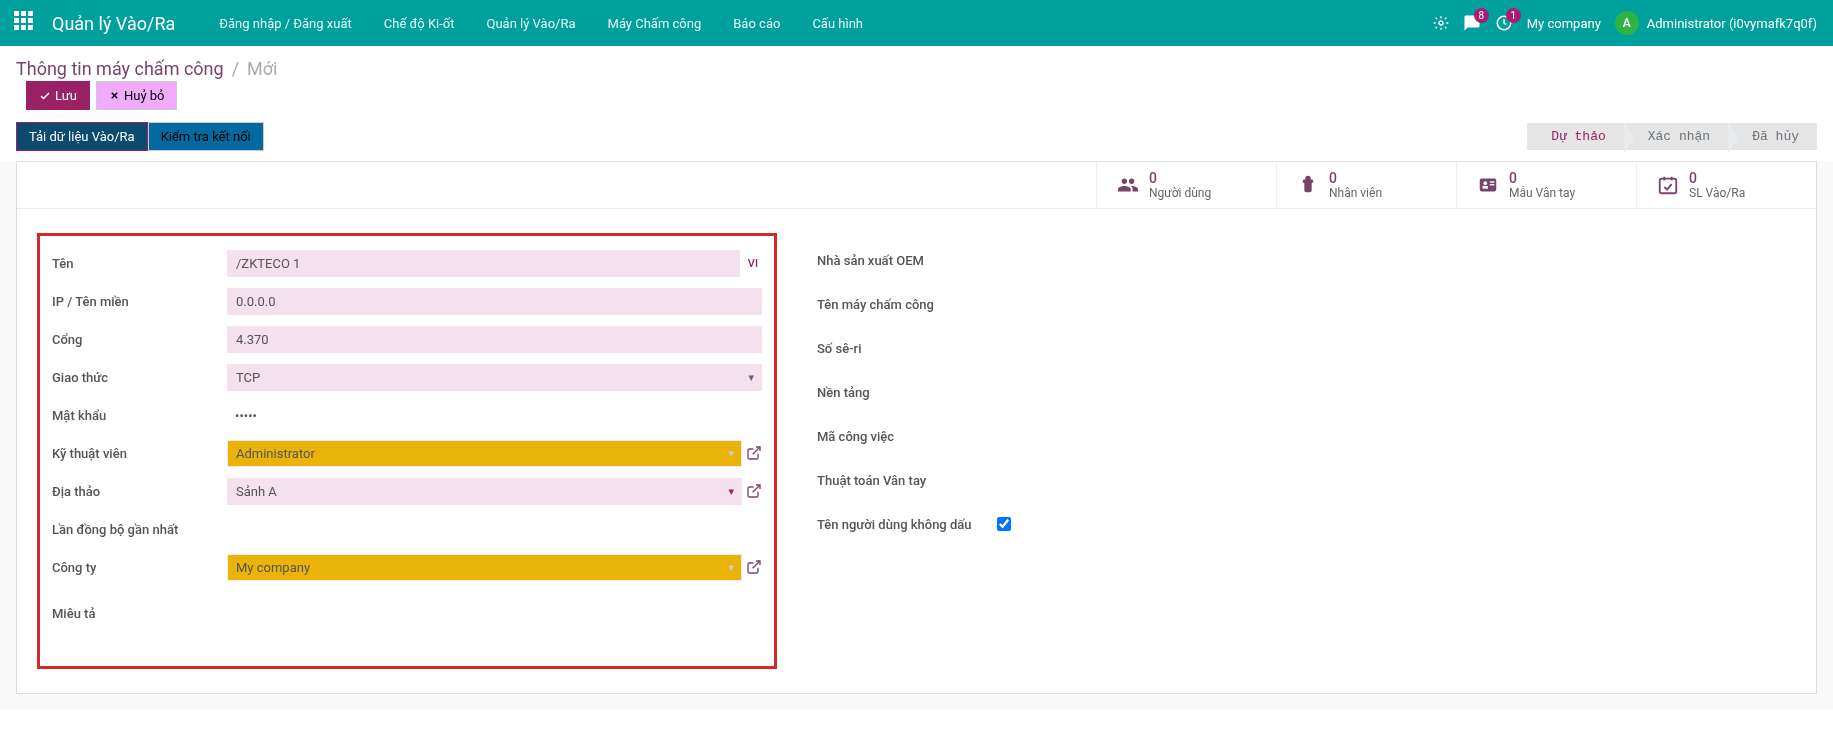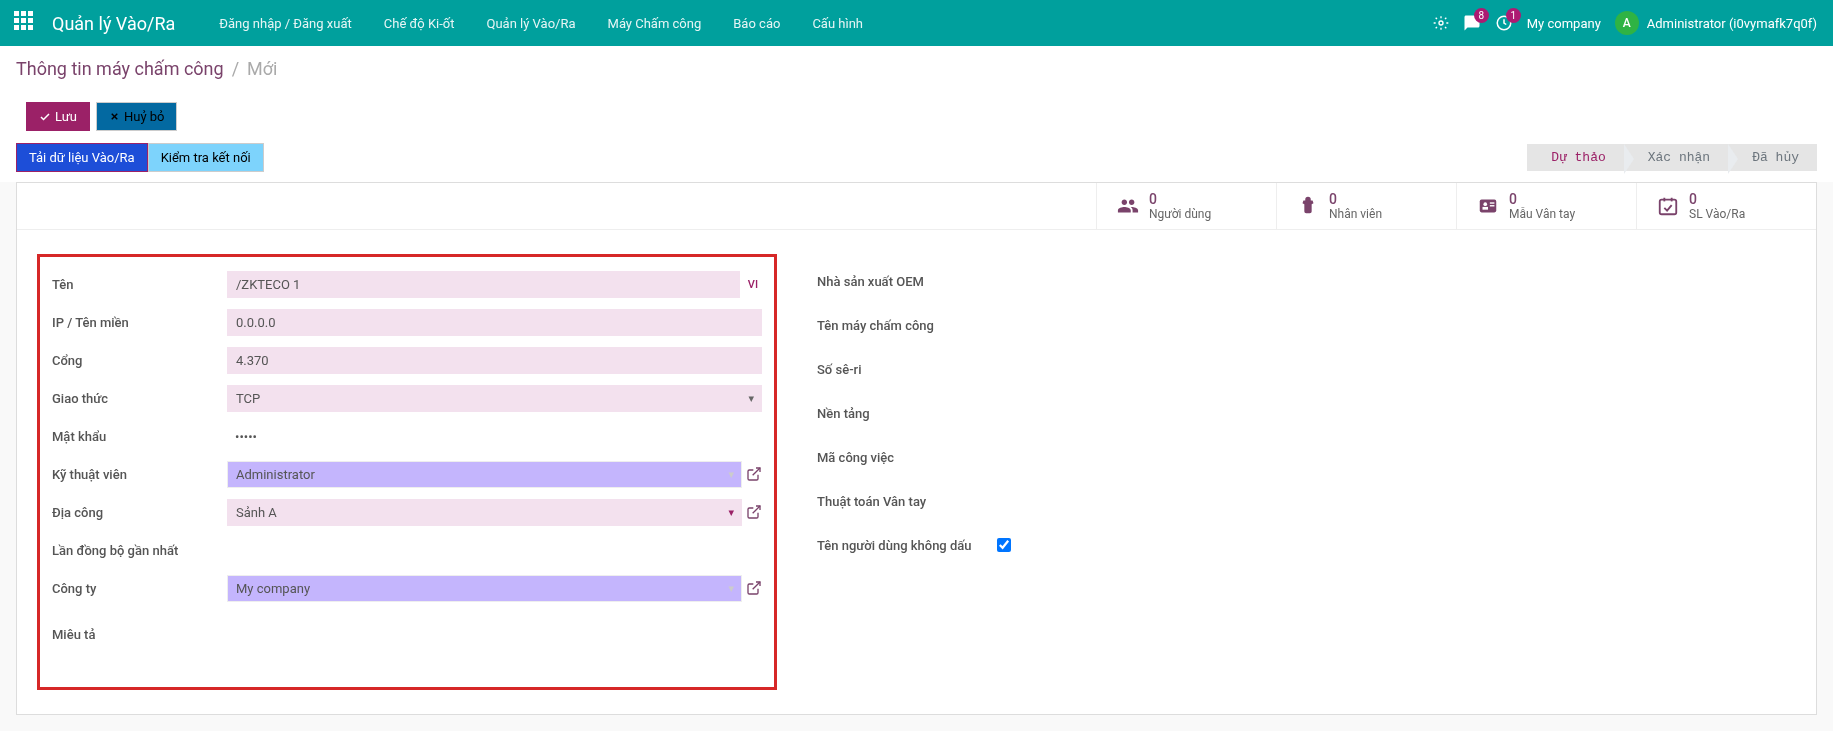--- a/index.html
+++ b/index.html
@@ -15,32 +15,32 @@
   .nav-spacer { flex: 1; }
   .nav-right { display: flex; align-items: center; gap: 14px; }
   .nav-icon { position: relative; cursor: pointer; color: #fff; display: flex; align-items: center; }
   .badge { position: absolute; top: -6px; right: -8px; background: #ad1a72; color: #fff; border-radius: 10px; min-width: 15px; height: 15px; font-size: 10px; display: flex; align-items: center; justify-content: center; padding: 0 3px; }
   .company { color: #fff; cursor: pointer; font-size: 13px; }
   .user-chip { display: flex; align-items: center; gap: 8px; cursor: pointer; color: #fff; padding-right: 8px; }
   .avatar { width: 24px; height: 24px; border-radius: 50%; background: #2fb344; color: #fff; display: flex; align-items: center; justify-content: center; font-size: 12px; font-weight: 500; }
   
   
   .control-panel { padding: 12px 16px 0; }
-  .breadcrumb { display: flex; align-items: center; gap: 8px; font-size: 18px; color: #7a436b; margin-bottom: 23px; }
+  .breadcrumb { display: flex; align-items: center; gap: 8px; font-size: 18px; color: #7a436b; margin-bottom: 2px; }
   .breadcrumb .sep { color: #aaa; }
   .breadcrumb .current { color: #aaa; }
   .cp-buttons { display: flex; gap: 6px; margin-bottom: 12px; margin-left: 10px; }
-  .btn { border: 1px solid #ccc; background: #0369a1; padding: 6px 12px; font-size: 13px; cursor: pointer; display: inline-flex; align-items: center; gap: 4px; }
+  .btn { border: 1px solid #ccc; background: #f0abfc; padding: 6px 12px; font-size: 13px; cursor: pointer; display: inline-flex; align-items: center; gap: 4px; }
   .btn-primary { background: #9b2167; border-color: #9b2167; color: #fff; }
   
   
   .bar-row { display: flex; align-items: center; justify-content: space-between; padding: 0 16px; margin-bottom: 10px; }
   .bar-buttons { display: flex; gap: 0; }
-  .bar-btn { border: 1px solid #ccc; padding: 6px 12px; font-size: 13px; cursor: pointer; background: #7dd3fc; }
-  .bar-btn.active { background: #1d4ed8; border-color: #9b2167; color: #fff; }
+  .bar-btn { border: 1px solid #ccc; padding: 6px 12px; font-size: 13px; cursor: pointer; background: #0369a1; }
+  .bar-btn.active { background: #0c4a6e; border-color: #9b2167; color: #fff; }
   .status-bar { display: flex; }
   .status-step { padding: 6px 18px 6px 24px; font-size: 13px; color: #6c757d; position: relative; background: #e5e5e5; font-family: Liberation Mono, monospace; }
   .status-step:before { content: ""; position: absolute; left: 0; top: 0; width: 0; height: 0; border-top: 15px solid transparent; border-bottom: 15px solid transparent; border-left: 10px solid #e9ecef; }
   .status-step:first-child:before { display: none; }
   .status-step.active { color: #9b2167; font-weight: 500; }
   
   
   .sheet-bg { background: #f9f9f9; padding: 0 16px 16px; }
   .sheet { background: #fff; border: 1px solid #ddd; max-width: 100%; }
   .stat-row { display: flex; border-bottom: 1px solid #eee; justify-content: flex-end; }
@@ -49,21 +49,21 @@
   .stat-text .num { color: #7a436b; font-weight: 500; font-size: 14px; }
   .stat-text .lbl { color: #666; font-size: 12px; }
   
   .form-body { display: flex; padding: 24px 20px; gap: 40px; }
   .col-left { flex: 0 0 740px; border: 3px solid #d62828; padding: 12px 12px 30px; }
   .col-right { flex: 1; padding-top: 12px; }
   .frow { display: flex; align-items: center; margin-bottom: 8px; min-height: 30px; }
   .flabel { width: 175px; font-weight: 500; color: #555; font-size: 13px; }
   .fval { flex: 1; display: flex; align-items: center; gap: 4px; }
   .input { width: 100%; border: 1px solid transparent; background: #f3e1ee; padding: 5px 8px; font-size: 13px; color: #555; }
-  .input-white { background: #c4b5fd; border: 1px solid #eee; }
+  .input-white { background: #eab308; border: 1px solid #eee; }
   .input-plain { background: transparent; border: none; }
   .lang-tag { color: #9b2167; font-size: 11px; font-weight: 500; padding: 2px 4px; }
   .ext-link { color: #7a436b; cursor: pointer; width: 16px; height: 16px; flex-shrink: 0; }
   .select-wrap { position: relative; width: 100%; display: flex; align-items: center; }
   .select-wrap .input { padding-right: 24px; }
   .select-caret { position: absolute; right: 8px; color: #666; pointer-events: none; font-size: 11px; }
   .checkbox { width: 14px; height: 14px; }
   
   .col-right .frow { margin-bottom: 14px; }
   .col-right .flabel { width: 180px; }
@@ -259,21 +259,21 @@
               <span class="select-caret" style="color:#ccc">▾</span>
             </div>
             <svg class="ext-link" viewBox="0 0 24 24" fill="none" stroke="currentColor" stroke-width="2">
                 <path d="M18 13v6a2 2 0 0 1-2 2H5a2 2 0 0 1-2-2V8a2 2 0 0 1 2-2h6"></path>
                 <polyline points="15 3 21 3 21 9"></polyline>
                 <line x1="10" y1="14" x2="21" y2="3"></line>
               </svg>
           </div>
         </div>
         <div class="frow">
-          <div class="flabel">Địa công</div>
+          <div class="flabel">Địa thảo</div>
           <div class="fval">
             <div class="select-wrap">
               <input class="input" value="Sảnh A" style="">
               <span class="select-caret" style="color:#9b2167">▾</span>
             </div>
             <svg class="ext-link" viewBox="0 0 24 24" fill="none" stroke="currentColor" stroke-width="2">
                 <path d="M18 13v6a2 2 0 0 1-2 2H5a2 2 0 0 1-2-2V8a2 2 0 0 1 2-2h6"></path>
                 <polyline points="15 3 21 3 21 9"></polyline>
                 <line x1="10" y1="14" x2="21" y2="3"></line>
               </svg>

